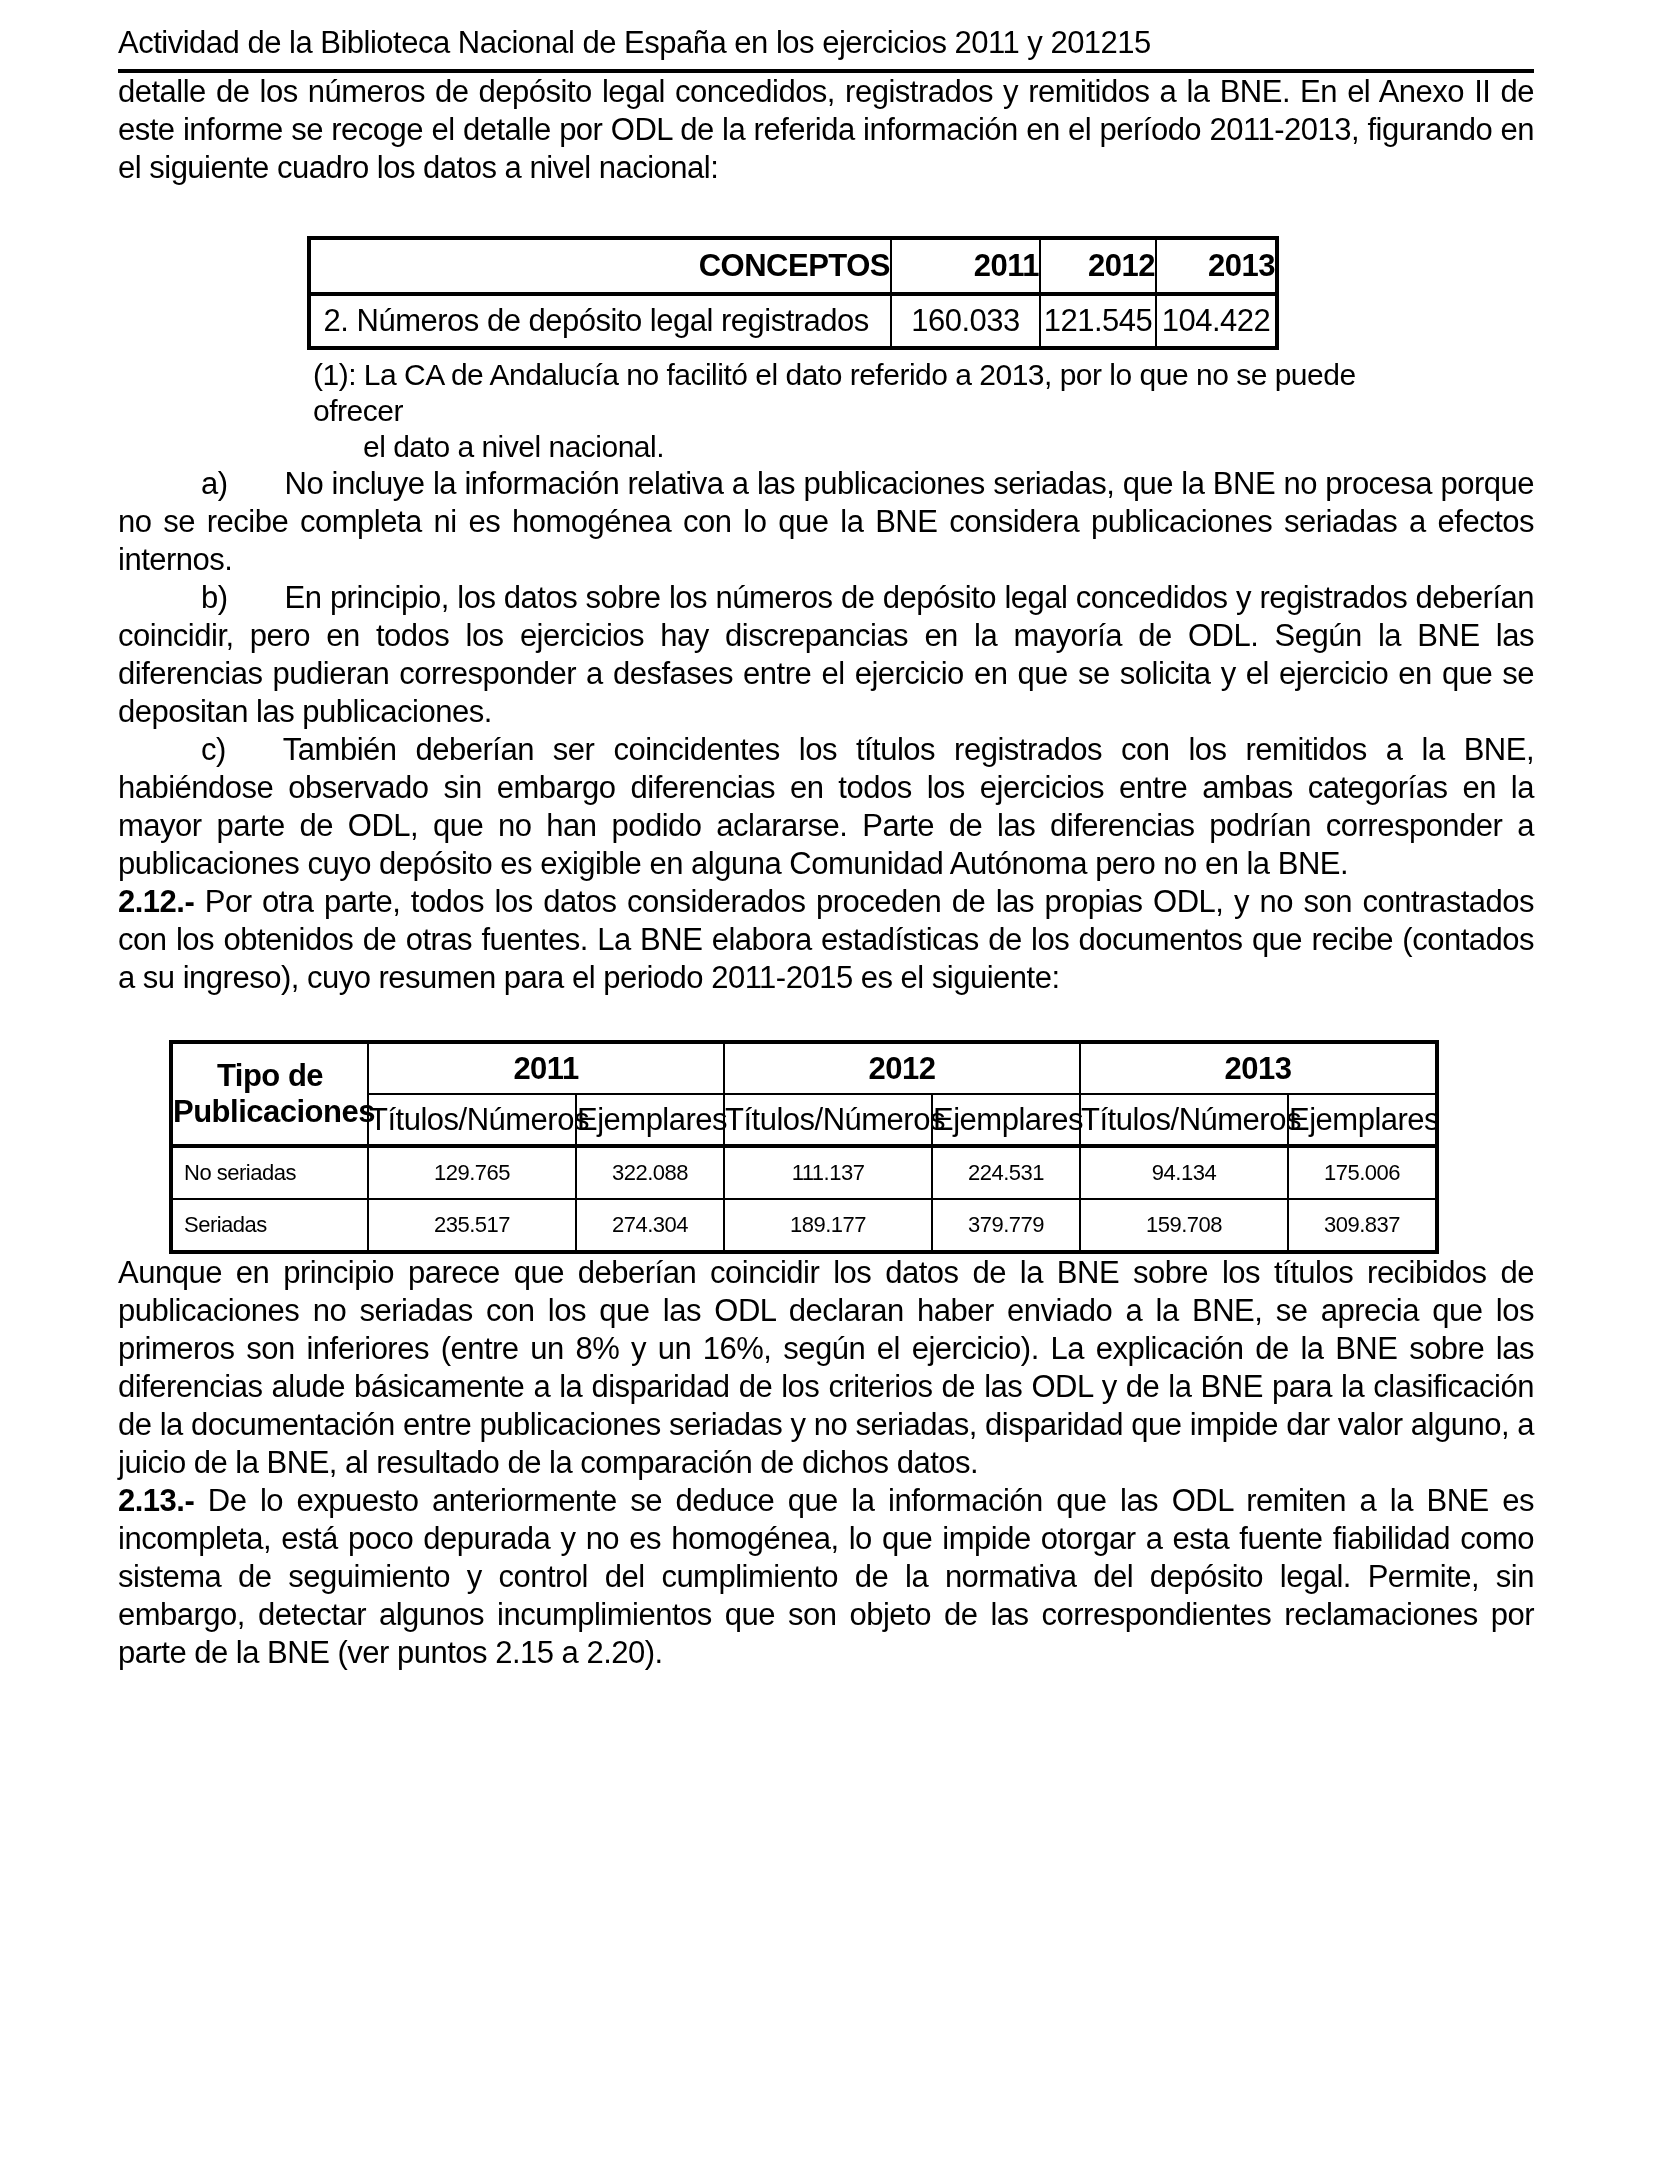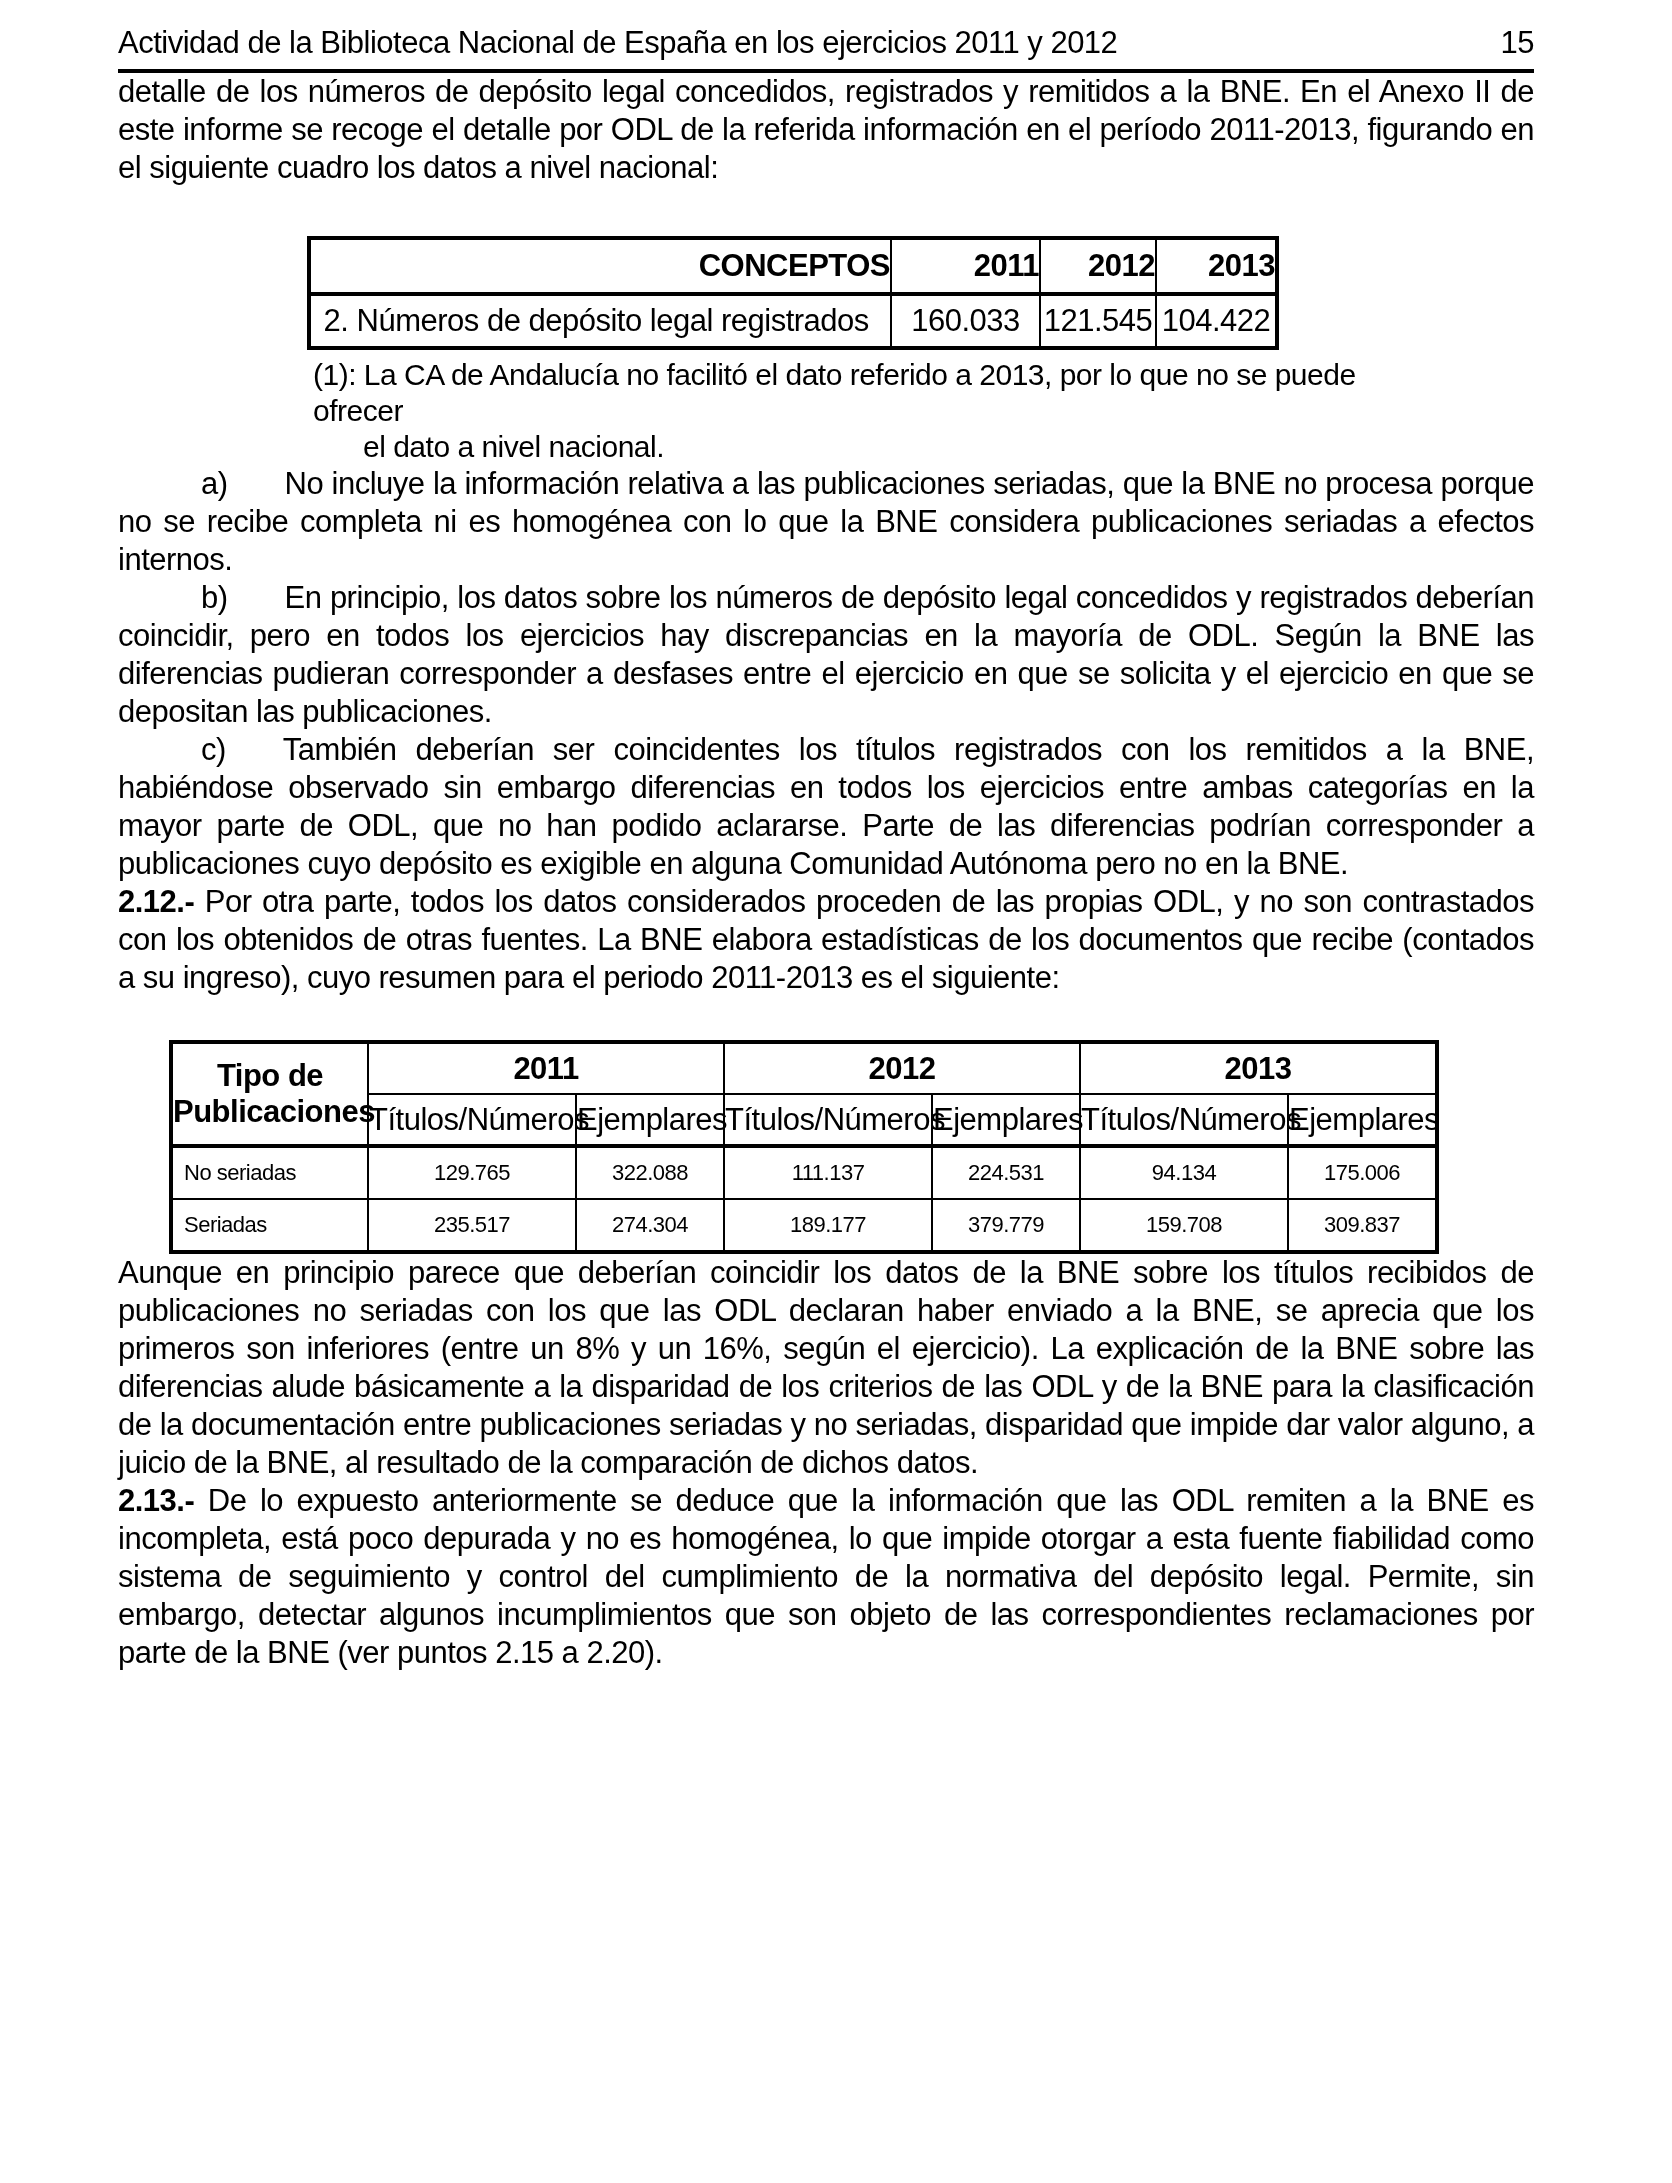--- a/index.html
+++ b/index.html
@@ -8,21 +8,21 @@
     width:1672px;height:2183px;
     background:#ffffff;color:#000;
     font-family:"Liberation Sans", sans-serif;
     font-size:31px;line-height:38px;letter-spacing:-0.5px;
     box-sizing:border-box;
     padding:23.6px 138px 0 118px;
     overflow:hidden;
   }
   
   .header{
-    display:flex;justify-content:space-between;align-items:baseline;
+    display:flex;align-items:baseline;
     border-bottom:4.7px solid #000;padding-bottom:7px;
   }
   .header .title{font-size:31px;}
   .header .pageno{font-size:31px;}
   
   p.body{margin:0;text-align:justify;}
   .mt-intro{margin-top:35px;}
   .num{font-weight:bold;}
   .item{text-indent:83px;}
   .item-label{margin-right:57px;}
@@ -103,21 +103,21 @@
     <div class="l2">el dato a nivel nacional.</div>
   </div>
 
 
   <p class="body item mt-a"><span class="item-label">a)</span><span>No incluye la información relativa a las publicaciones seriadas, que la BNE no procesa porque no se recibe completa ni es homogénea con lo que la BNE considera publicaciones seriadas a efectos internos.</span></p>
 
   <p class="body item mt-b"><span class="item-label">b)</span><span>En principio, los datos sobre los números de depósito legal concedidos y registrados deberían coincidir, pero en todos los ejercicios hay discrepancias en la mayoría de ODL. Según la BNE las diferencias pudieran corresponder a desfases entre el ejercicio en que se solicita y el ejercicio en que se depositan las publicaciones.</span></p>
 
   <p class="body item mt-c"><span class="item-label">c)</span><span>También deberían ser coincidentes los títulos registrados con los remitidos a la BNE, habiéndose observado sin embargo diferencias en todos los ejercicios entre ambas categorías en la mayor parte de ODL, que no han podido aclararse. Parte de las diferencias podrían corresponder a publicaciones cuyo depósito es exigible en alguna Comunidad Autónoma pero no en la BNE.</span></p>
 
-  <p class="body mt-212"><span class="num">2.12.-</span> <span>Por otra parte, todos los datos considerados proceden de las propias ODL, y no son contrastados con los obtenidos de otras fuentes. La BNE elabora estadísticas de los documentos que recibe (contados a su ingreso), cuyo resumen para el periodo 2011-2013 es el siguiente:</span></p>
+  <p class="body mt-212"><span class="num">2.12.-</span> <span>Por otra parte, todos los datos considerados proceden de las propias ODL, y no son contrastados con los obtenidos de otras fuentes. La BNE elabora estadísticas de los documentos que recibe (contados a su ingreso), cuyo resumen para el periodo 2011-2015 es el siguiente:</span></p>
 
   <table class="t2">
     <colgroup>
       <col style="width:197px">
       <col style="width:208px">
         <col style="width:148px">
       <col style="width:208px">
         <col style="width:148px">
       <col style="width:208px">
         <col style="width:149px">

